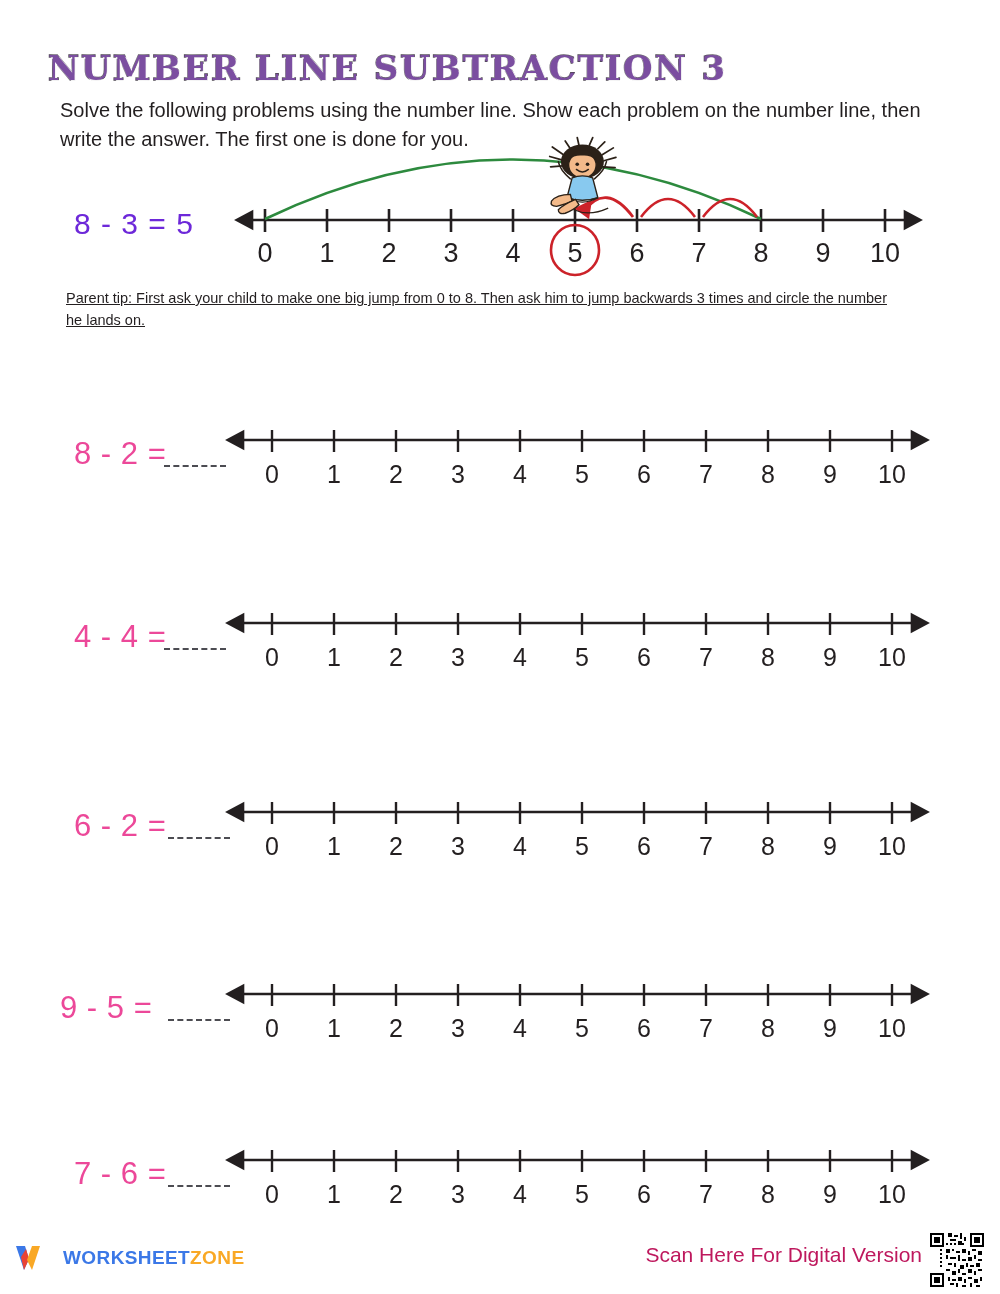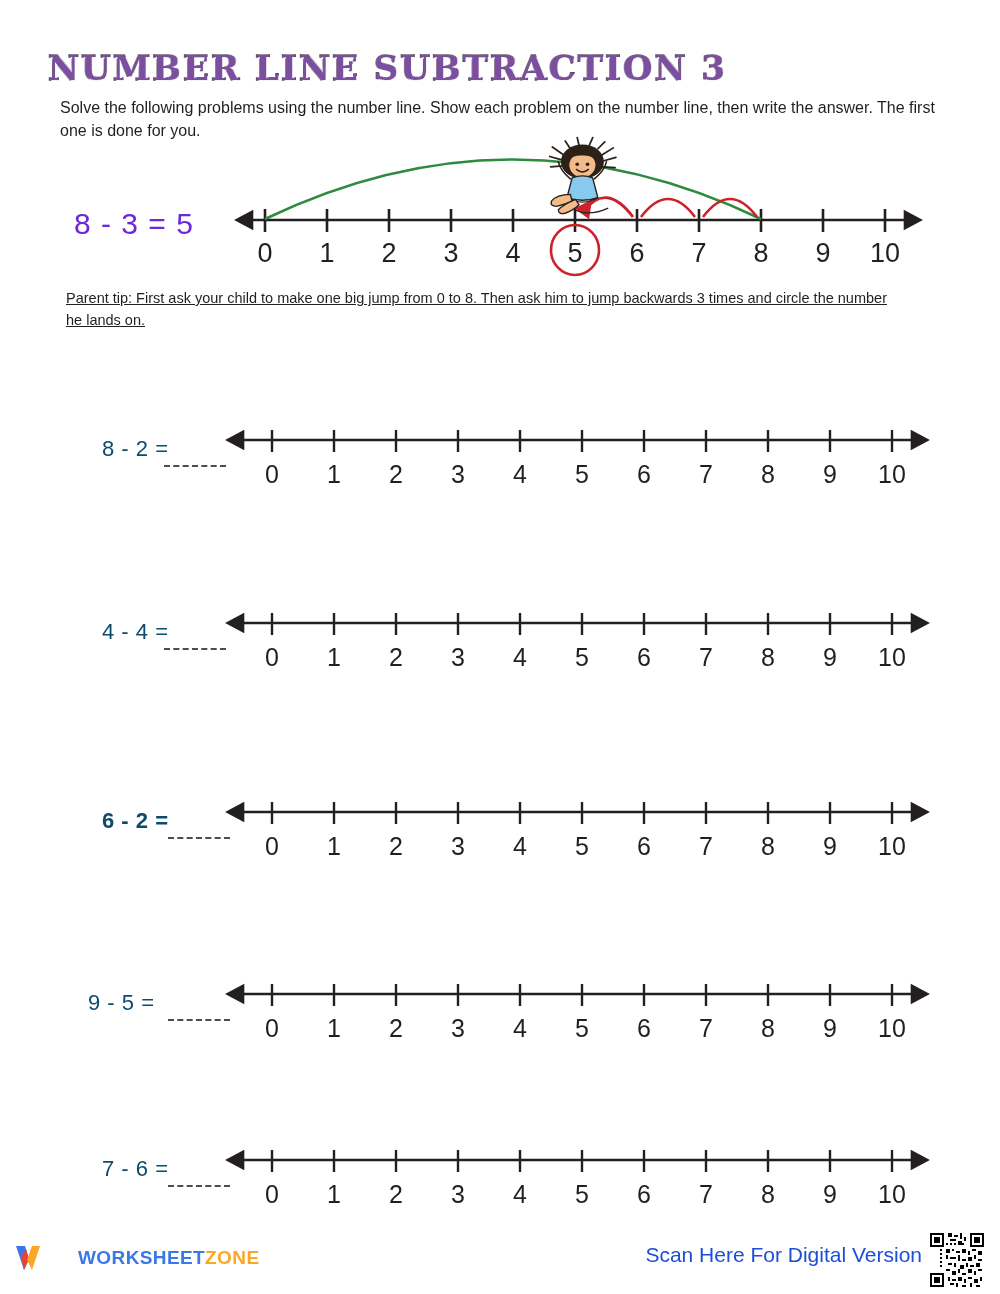--- a/index.html
+++ b/index.html
@@ -39,21 +39,21 @@
        2px 2px 0 rgba(255,255,255,0.9);
     white-space: nowrap;
   }
 
   
   .instructions {
     position: absolute;
     left: 60px;
     top: 96px;
     width: 880px;
-    font-size: 16px;
+    font-size: 20px;
     line-height: 1.45;
     color: #231f20;
   }
   .parent-tip {
     position: absolute;
     left: 66px;
     top: 288px;
     width: 830px;
     font-size: 14.5px;
     line-height: 1.5;
@@ -77,56 +77,55 @@
     left: 0;
     top: 0;
     width: 1000px;
     height: 1294px;
     pointer-events: none;
   }
 
   
   .prob-eq {
     position: absolute;
-    font-size: 22px;
+    font-size: 31px;
     letter-spacing: 0.5px;
-    color: #0c4a6e;
+    color: #ec4899;
     white-space: nowrap;
-    margin-left: 28px;
   }
   .dash-line {
     position: absolute;
     height: 0;
     border-top: 2.5px dashed #4c4c52;
     width: 62px;
   }
 
   
   .footer-logo {
     position: absolute;
     left: 14px;
     top: 1243px;
     display: flex;
     align-items: center;
-    gap: 24px;
+    gap: 9px;
   }
   .logo-text {
     font-size: 19px;
     font-weight: bold;
     letter-spacing: 0.4px;
   }
   .logo-worksheet { color: #3b78e7; }
   .logo-zone { color: #f9a825; }
 
   .scan-text {
     position: absolute;
     right: 78px;
     top: 1243px;
     font-size: 21px;
-    color: #1d4ed8;
+    color: #be185d;
     white-space: nowrap;
   }
   .qr {
     position: absolute;
     left: 928px;
     top: 1231px;
     width: 58px;
     height: 58px;
     background: #fff;
   }
@@ -143,21 +142,21 @@
 <div class="example-eq">8 - 3 = 5</div>
 
 <div class="parent-tip">Parent tip: First ask your child to make one big jump from 0 to 8. Then ask him to jump backwards 3 times and circle the number he lands on.</div>
 
 <div class="prob-eq" style="left:74px; top:436px;">8 - 2 =</div>
 <div class="dash-line" style="left:164px; top:465px;"></div>
 
 <div class="prob-eq" style="left:74px; top:619px;">4 - 4 =</div>
 <div class="dash-line" style="left:164px; top:648px;"></div>
 
-<div class="prob-eq" style="left:74px; top:808px;font-weight:bold;">6 - 2 =</div>
+<div class="prob-eq" style="left:74px; top:808px;">6 - 2 =</div>
 <div class="dash-line" style="left:168px; top:837px;"></div>
 
 <div class="prob-eq" style="left:60px; top:990px;">9 - 5 =</div>
 <div class="dash-line" style="left:168px; top:1019px;"></div>
 
 <div class="prob-eq" style="left:74px; top:1156px;">7 - 6 =</div>
 <div class="dash-line" style="left:168px; top:1185px;"></div>
 
 <svg class="svg-layer" viewBox="0 0 1000 1294" xmlns="http://www.w3.org/2000/svg">
   <defs>

